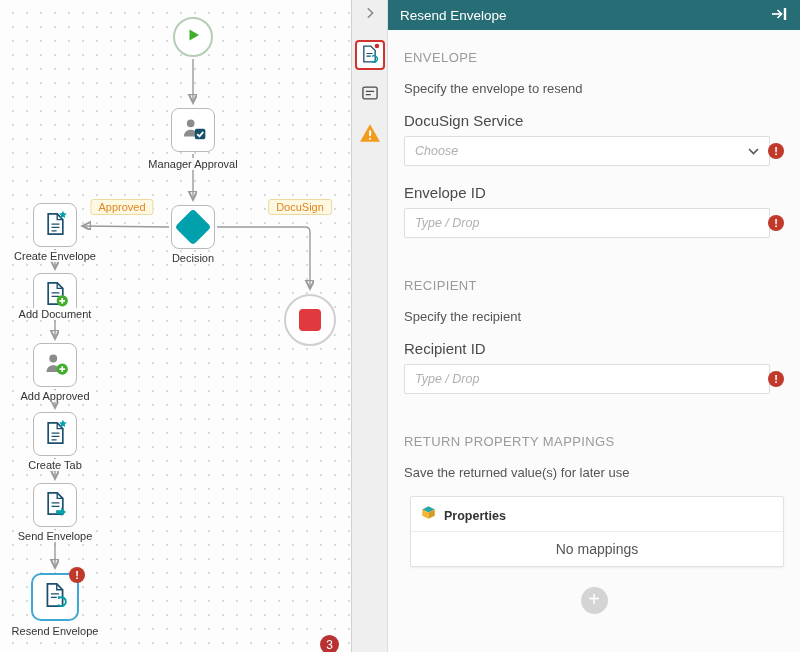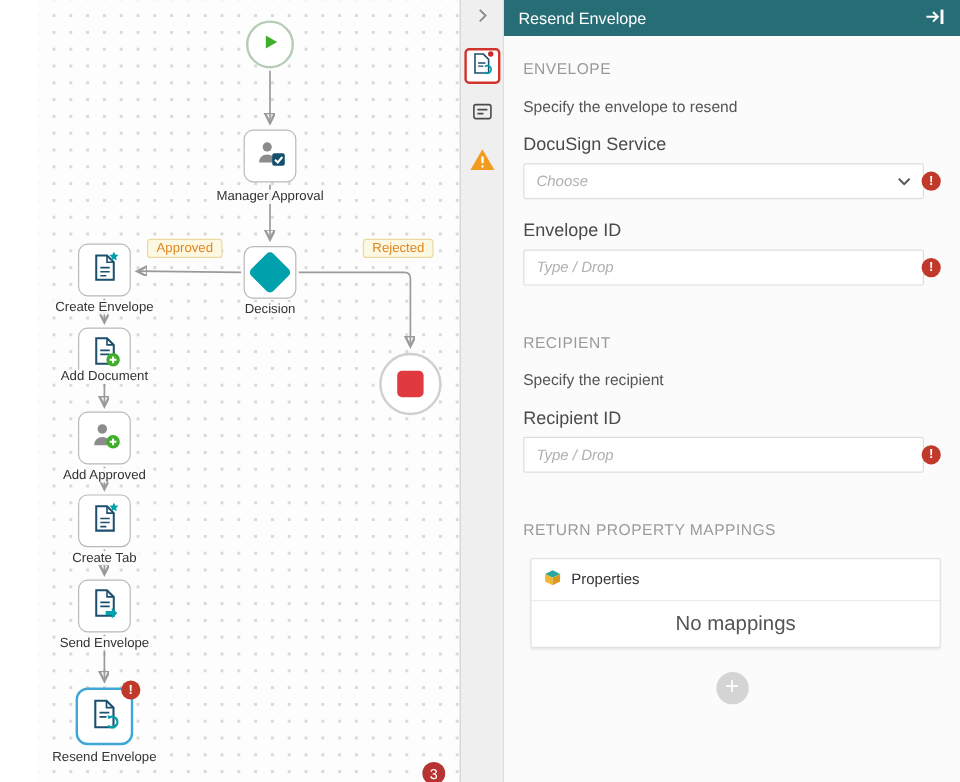--- a/index.html
+++ b/index.html
@@ -12,21 +12,20 @@
   .app { display:flex; width:800px; height:652px; }
 
   
   .canvas {
     position:relative; width:352px; height:652px; flex:0 0 352px;
     background-color:#fdfdfd;
     background-image:radial-gradient(circle, #d9d9d9 1.2px, transparent 1.3px);
     background-size:14px 14px; background-position:6px 6px;
     border-right:1px solid #cfcfcf;
     overflow:hidden;
-    margin-left:32px;
   }
   .wires { position:absolute; left:0; top:0; }
   .wires path { stroke:#9a9a9a; stroke-width:1.4; fill:none; }
 
   .node {
     position:absolute; width:44px; height:44px; background:#fff;
     border:1px solid #b9b9b9; border-radius:8px;
     display:flex; align-items:center; justify-content:center;
   }
   .node.selected {
@@ -104,24 +103,24 @@
   input.fld { color:#333; }
   input.fld::placeholder { color:#b0b0b0; font-style:italic; }
   .fld-err { position:absolute; right:0; top:7px; }
   .section-gap { height:18px; }
 
   .map-card {
     margin:16px 0 0 6px; background:#fff; border:1px solid #e2e2e2;
     border-radius:2px; box-shadow:0 1px 2px rgba(0,0,0,.07);
   }
   .map-card .card-head {
-    display:flex; align-items:center; gap:8px; padding:8px 10px;
-    font-size:12.5px; color:#333; border-bottom:1px solid #ececec; cursor:pointer;
-  }
-  .map-card .card-body { padding:9px; text-align:center; font-size:17px; color:#555; }
+    display:flex; align-items:flex-end; gap:8px; padding:8px 10px;
+    font-size:12.5px; color:#333; border-bottom:1px solid #ececec; cursor:pointer;font-weight:bold;
+  }
+  .map-card .card-body { padding:9px; text-align:center; font-size:14px; color:#555; }
   .add-btn {
     margin:20px auto 0; width:27px; height:27px; border-radius:50%;
     background:#d4d4d4; color:#fff; font-size:20px; line-height:24px;
     text-align:center; cursor:pointer; user-select:none;
   }
 </style>
 </head>
 <body>
 
 <div class="app">
@@ -163,21 +162,21 @@
       </span>
     </div>
     <div class="node-label" style="left:193px;top:158px">Manager Approval</div>
 
     <div class="node" style="left:171px;top:205px">
       <span class="diamond"></span>
     </div>
     <div class="node-label" style="left:193px;top:252px">Decision</div>
 
     <div class="branch" style="left:122px;top:199px">Approved</div>
-    <div class="branch" style="left:300px;top:199px">Rejected</div>
+    <div class="branch" style="left:300px;top:199px">DocuSign</div>
 
     <div class="stop-node" style="left:284px;top:294px">
       <span class="stop-square"></span>
     </div>
 
     <div class="node" style="left:33px;top:203px">
       <span>
         <svg width="27" height="27" viewBox="0 0 24 24">
           <path d="M5.5 3.5 h8 l5 5 v13 h-13 z" fill="#fff" stroke="#1d4f6e" stroke-width="1.5"></path>
           <path d="M13.5 3.5 v5 h5" fill="none" stroke="#1d4f6e" stroke-width="1.2"></path>
@@ -334,20 +333,21 @@
 
       <div class="fld-label">Recipient ID</div>
       <div class="fld-row">
         <input class="fld" type="text" placeholder="Type / Drop" style="">
         <span class="err-dot fld-err">!</span>
       </div>
 
       <div class="section-gap"></div>
 
       <div class="sec-heading">RETURN PROPERTY MAPPINGS</div>
+      <div class="sec-desc">Save the returned value(s) for later use</div>
 
       <div class="map-card">
         <div class="card-head">
           <span>
             <svg width="15" height="15" viewBox="0 0 24 24">
               <path d="M12 2 L22 7 12 12 2 7 z" fill="#2aa7a0"></path>
               <path d="M2 7 v10 l10 5 v-10 z" fill="#f2b632"></path>
               <path d="M22 7 v10 l-10 5 v-10 z" fill="#d89a1e"></path>
             </svg>
           </span>

